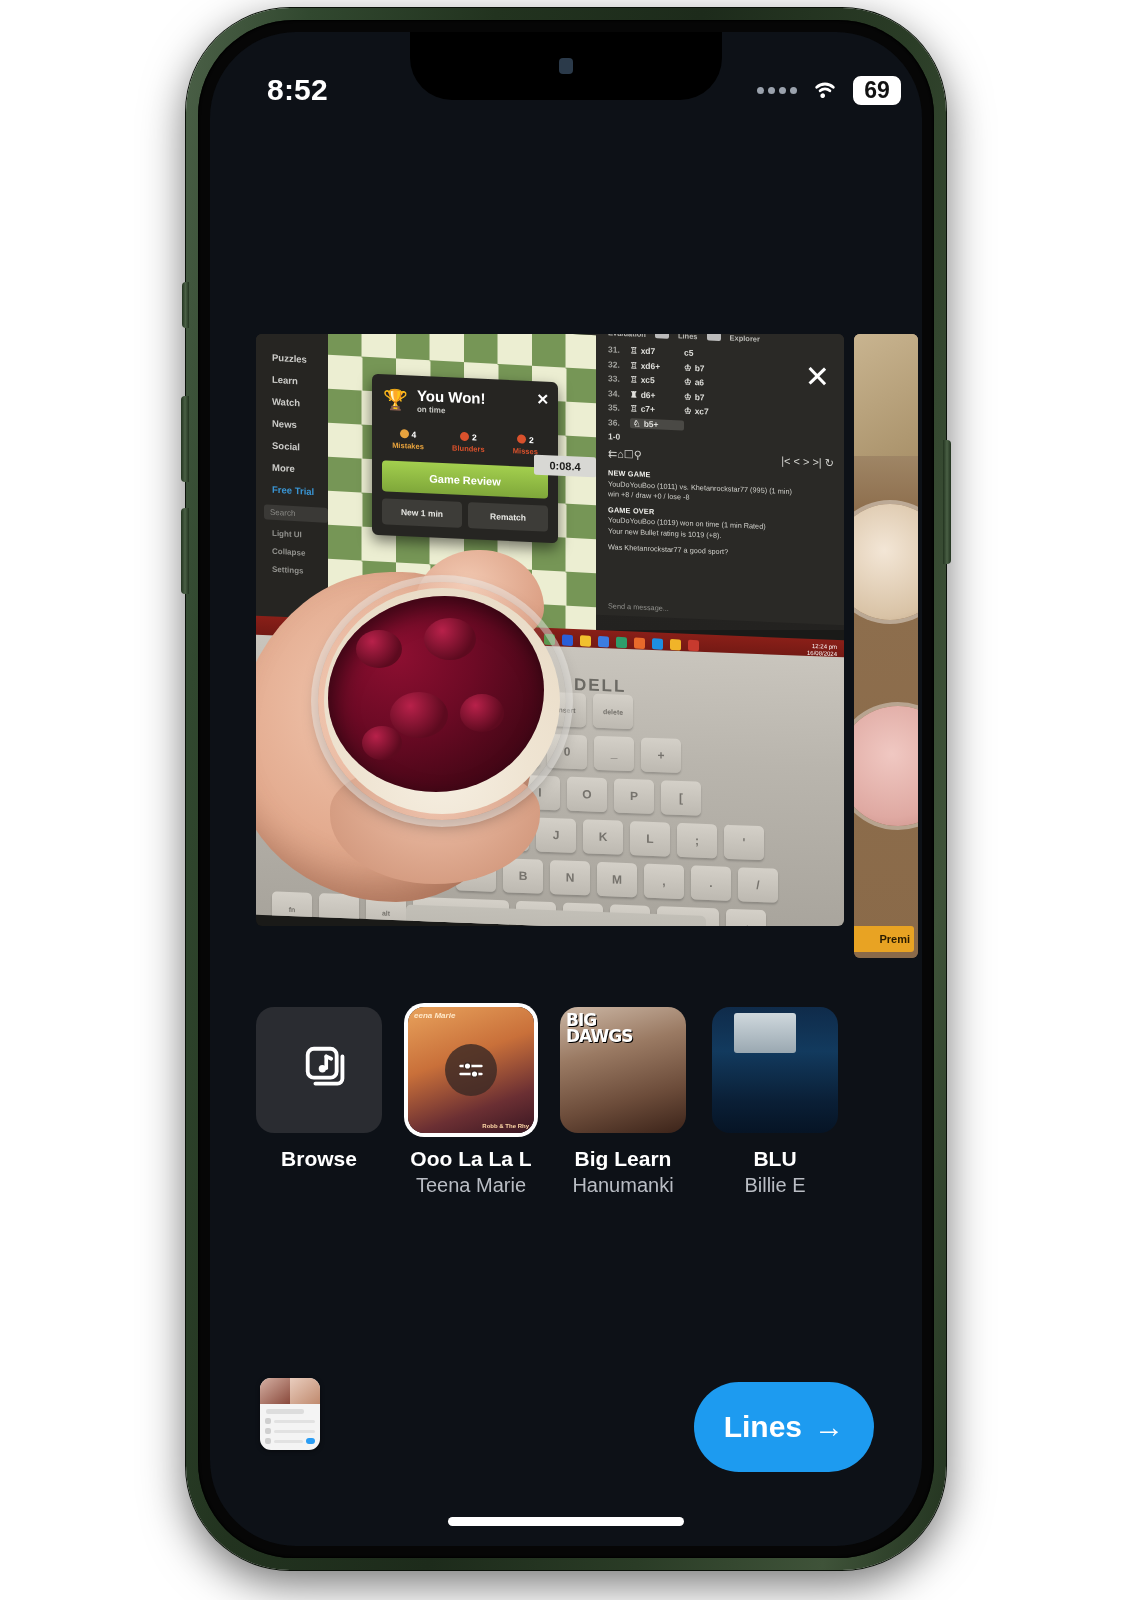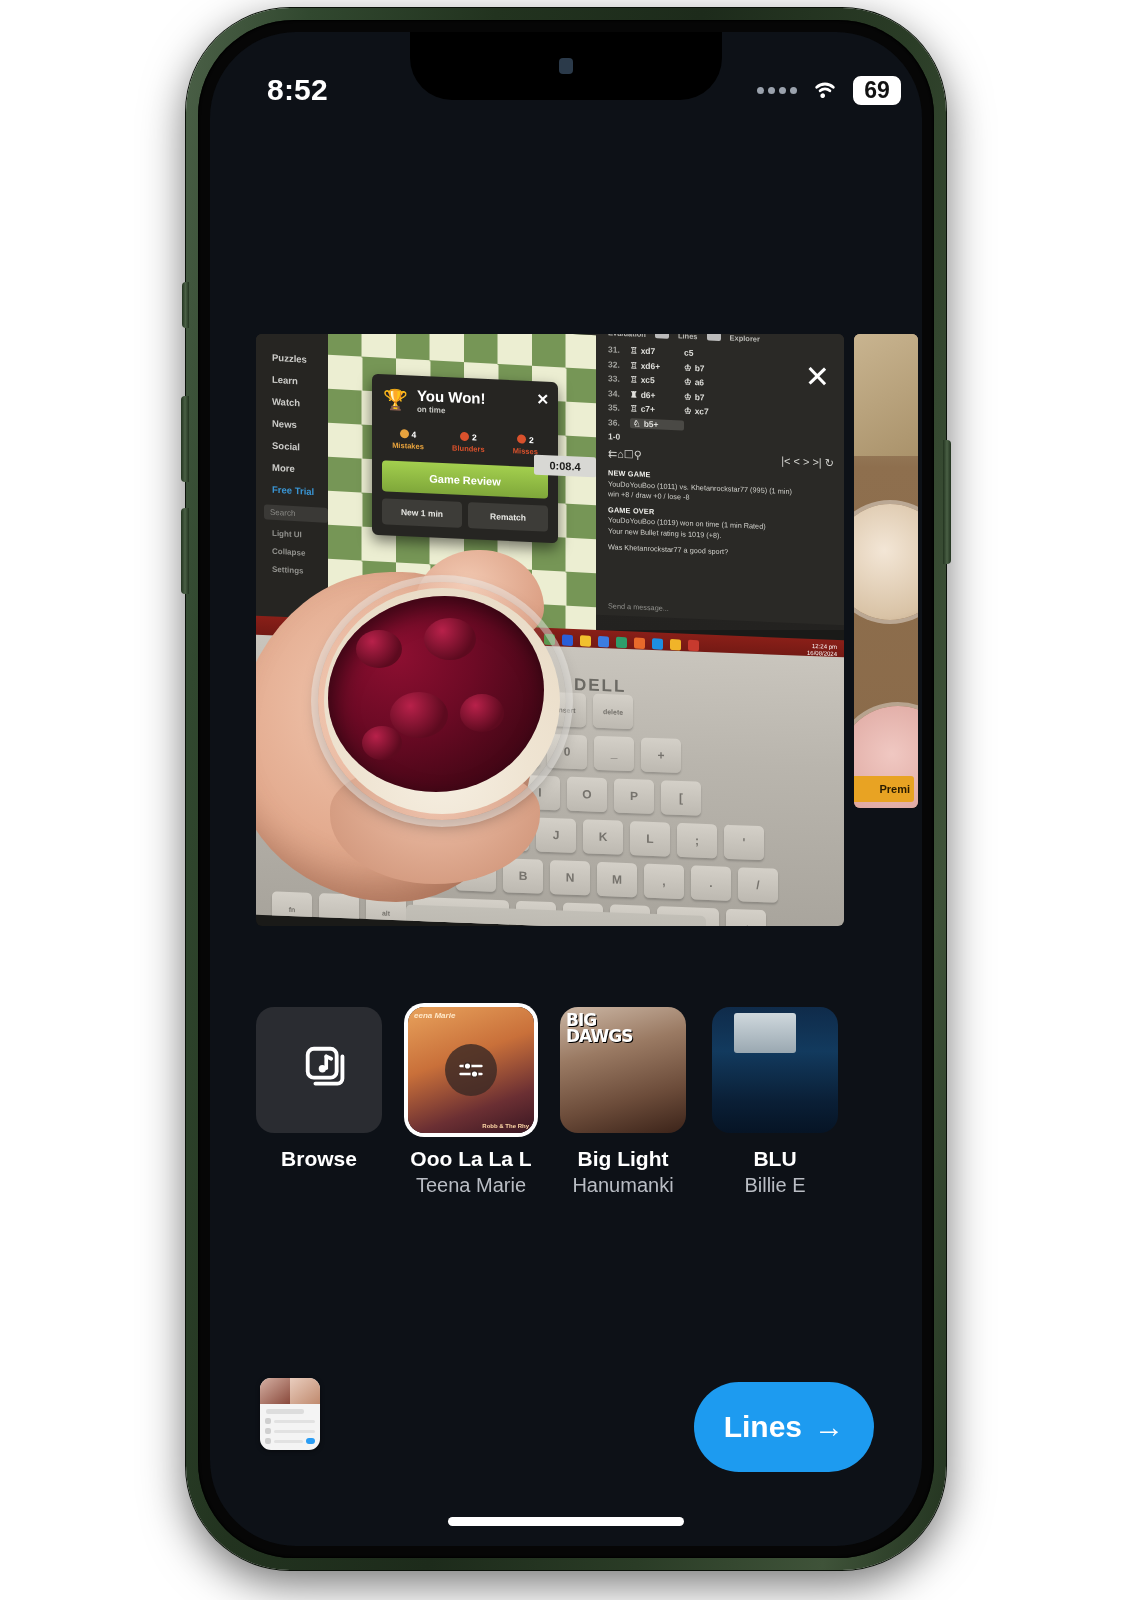--- a/index.html
+++ b/index.html
@@ -81,21 +81,21 @@
   .aa-text { color:#fff; font-size:38px; font-weight:600; font-family:"Liberation Serif", serif; letter-spacing:-1px; }
 
   
   #media-area {
     position:absolute; top:302px; left:0; width:712px; height:592px;
   }
   .media-card {
     position:absolute; top:0; border-radius:6px; overflow:hidden;
   }
   #media-main { left:46px; width:588px; height:592px; background:#111; }
-  #media-next { left:644px; width:64px; height:474px; background:#6b5442; }
+  #media-next { left:644px; width:64px; height:624px; background:#6b5442; }
 
   
   #photo {
     position:absolute; inset:0;
     background:#1a1a18;
   }
   
   #lap-screen {
     position:absolute; left:0; top:0; width:100%; height:50%;
     background:linear-gradient(180deg,#2b2a26 0%,#232220 100%);
@@ -638,21 +638,21 @@
         </span>
       </div>
       <div class="t-title">Ooo La La L</div>
       <div class="t-artist">Teena Marie</div>
     </div>
 
     <div class="track">
       <div class="art" id="art-big">
         <span class="bd">BIG<br>DAWGS</span>
       </div>
-      <div class="t-title">Big Light</div>
+      <div class="t-title">Big Learn</div>
       <div class="t-artist">Hanumanki</div>
     </div>
 
 
     <div class="track">
       <div class="art" id="art-blu">
         <span class="card"></span>
       </div>
       <div class="t-title">BLU</div>
       <div class="t-artist">Billie E</div>

